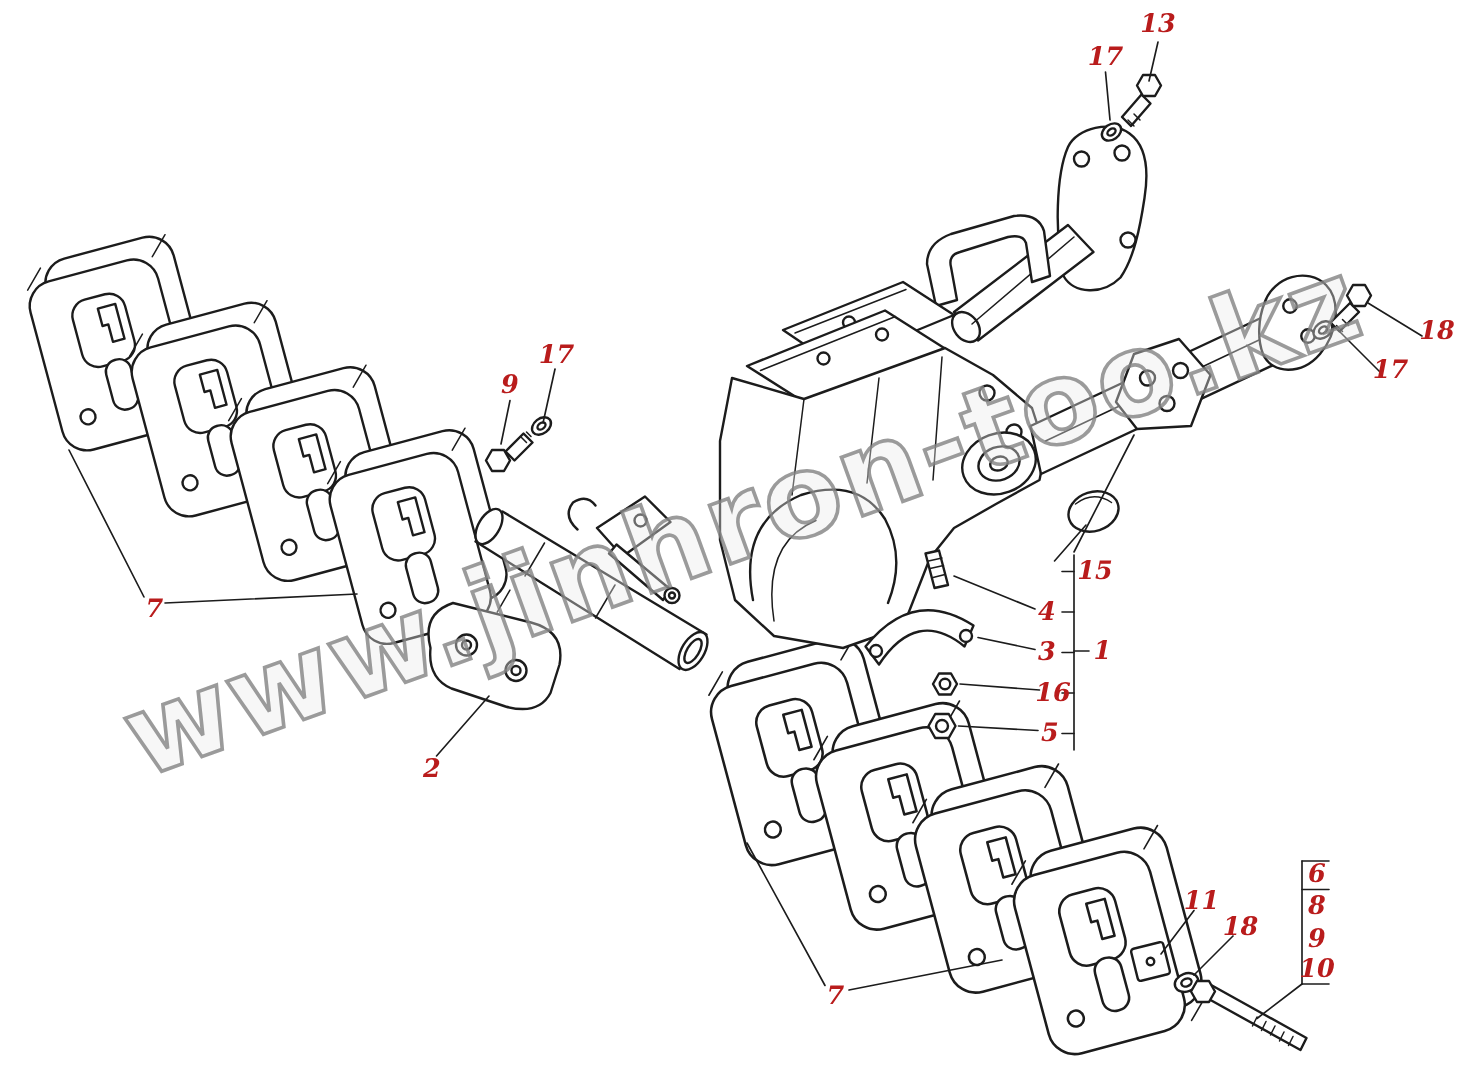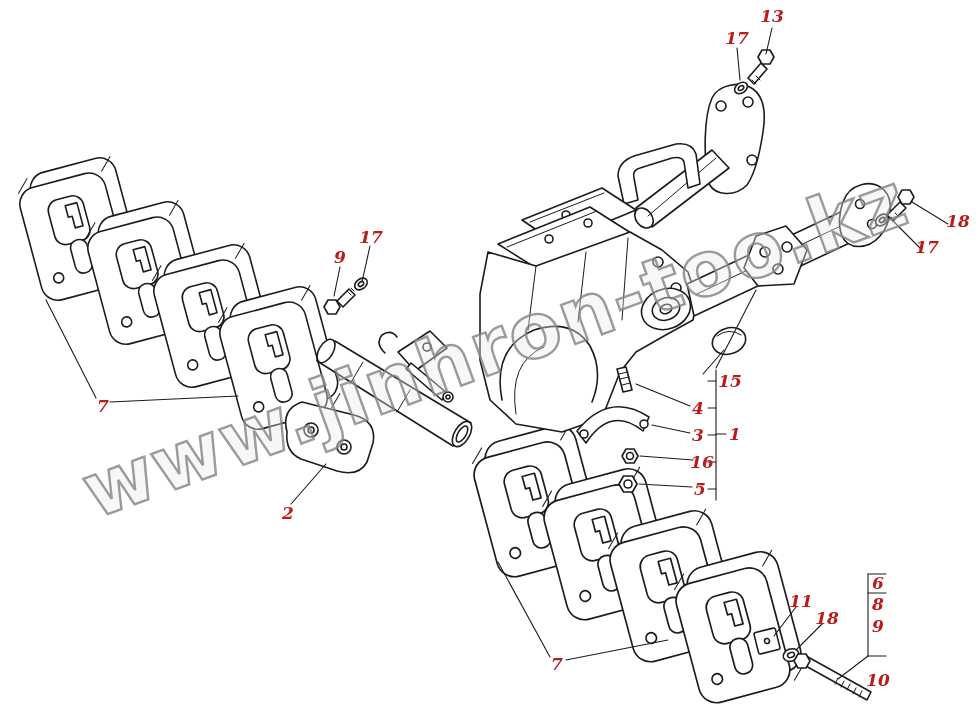--- a/index.html
+++ b/index.html
@@ -265,15 +265,15 @@
   <div class="callout" style="left:700px;top:489px">5</div>
   <div class="callout" style="left:735px;top:434px">1</div>
   <div class="callout" style="left:103px;top:406px">7</div>
   <div class="callout" style="left:288px;top:513px">2</div>
   <div class="callout" style="left:557px;top:664px">7</div>
   <div class="callout" style="left:801px;top:601px">11</div>
   <div class="callout" style="left:827px;top:618px">18</div>
   <div class="callout" style="left:878px;top:583px">6</div>
   <div class="callout" style="left:878px;top:604px">8</div>
   <div class="callout" style="left:878px;top:626px">9</div>
-  <div class="callout" style="left:878px;top:680px">10</div>
+  <div class="callout" style="left:878px;top:646px">10</div>
 
 </div>
 
 </body></html>

